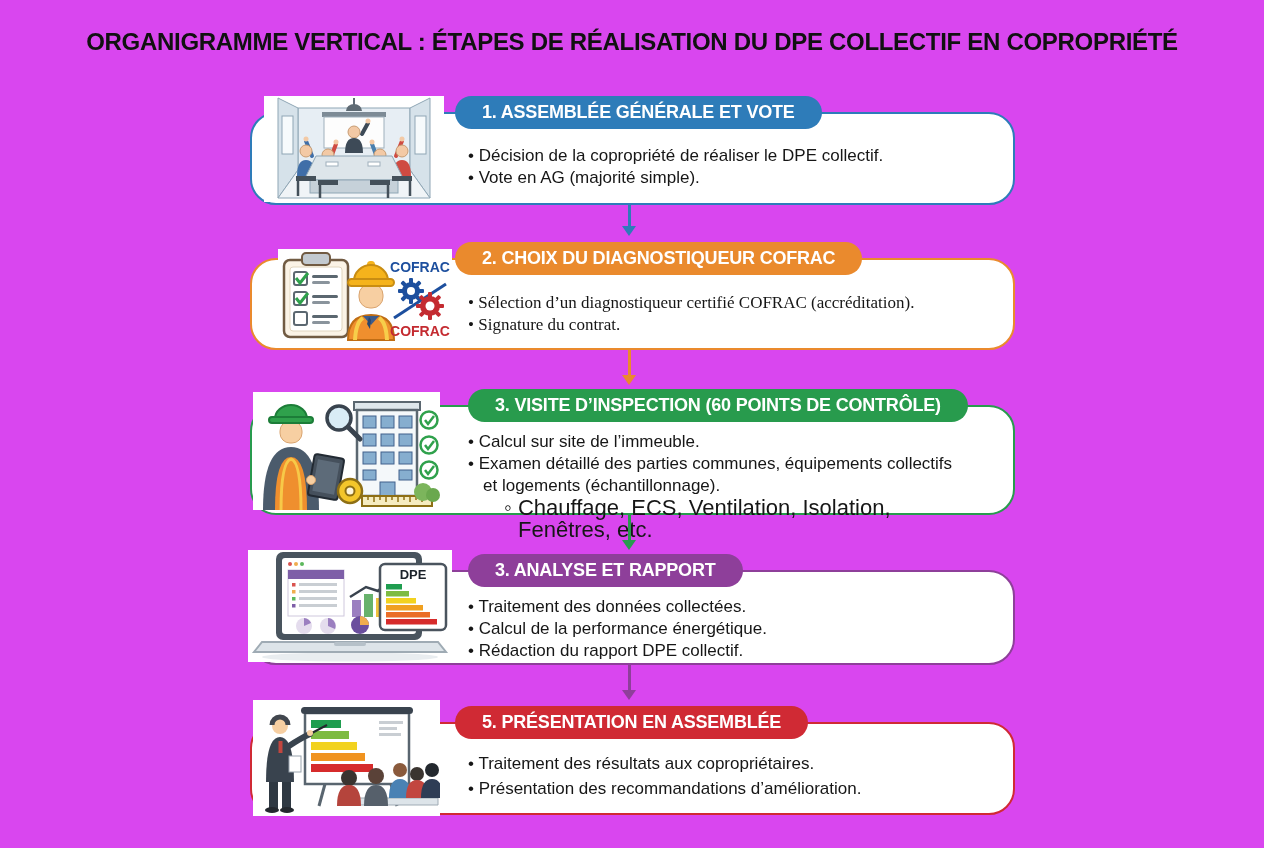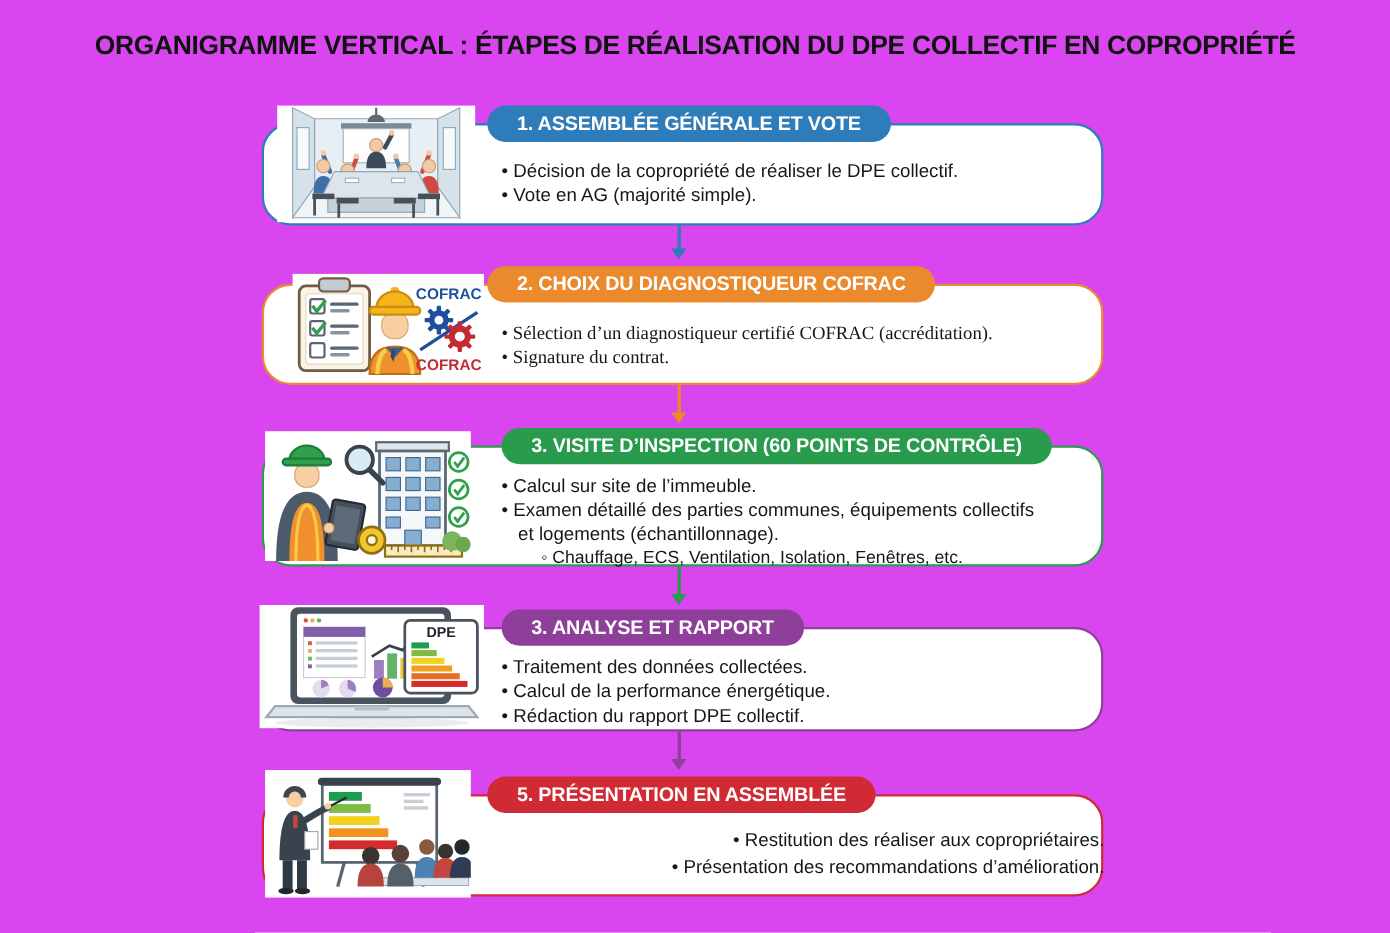--- a/index.html
+++ b/index.html
@@ -4,26 +4,26 @@
 <style>
   html,body{margin:0;padding:0;background:#ffffff;}
   #canvas{
     position:relative;width:1264px;height:848px;background:#d946ef;overflow:hidden;
     font-family:"Liberation Sans",sans-serif;color:#1a1a1a;padding-left:12px;
   }
   .title{
     position:absolute;left:0;top:28px;width:1264px;text-align:center;
     font-size:24px;font-weight:700;letter-spacing:-0.3px;color:#111;white-space:nowrap;
   }
-  .step{position:absolute;left:238px;width:765px;}
+  .step{position:absolute;left:250px;width:765px;}
   .s0{top:112px;height:93px;}
   .s1{top:258px;height:92px;}
   .s2{top:405px;height:110px;}
   .s3{top:570px;height:95px;}
-  .s4{top:722px;height:93px;text-align:right;}
+  .s4{top:722px;height:93px;}
   .box{
     position:absolute;inset:0;border:2.5px solid var(--accent);
     border-radius:26px;background:#fff;box-sizing:border-box;
   }
   .pill{
     position:absolute;top:-16px;height:33px;line-height:33px;border-radius:17px;
     background:var(--accent);color:#fff;font-weight:700;font-size:18px;
     padding:0 27px;white-space:nowrap;letter-spacing:-0.2px;
   }
   .s0 .pill,.s1 .pill,.s4 .pill{left:205px;}
@@ -36,21 +36,21 @@
   .s4 .illus{left:3px;top:-22px;width:187px;height:116px;}
   .illus svg{width:100%;height:100%;display:block;}
   .bullets{position:absolute;left:218px;font-size:17px;line-height:22px;width:548px;color:#161616;}
   .s0 .bullets{top:33px;}
   .s1 .bullets{top:34px;font-family:Liberation Serif, serif;}
   .s2 .bullets{top:26px;width:486px;}
   .s3 .bullets{top:26px;}
   .s4 .bullets{top:29px;line-height:25px;}
   .b{padding-left:15px;text-indent:-15px;}
   .b::before{content:"• ";}
-  .sb{padding-left:50px;text-indent:-14px;font-size:16px;}
+  .sb{padding-left:50px;text-indent:-14px;font-size:22px;}
   .sb::before{content:"◦ ";}
   .arrow{position:absolute;left:378px;width:2.5px;background:var(--accent);}
   .s0 .arrow{top:93px;height:22px;}
   .s1 .arrow{top:92px;height:26px;}
   .s2 .arrow{top:110px;height:26px;}
   .s3 .arrow{top:95px;height:26px;}
   .arrow::after{
     content:"";position:absolute;left:-5.75px;bottom:-9px;width:0;height:0;
     border-left:7px solid transparent;border-right:7px solid transparent;
     border-top:10px solid var(--accent);
@@ -354,17 +354,17 @@
         <circle cx="147" cy="70" r="7" fill="#8a5a3c"></circle>
         <path d="M136,98 q0-19 11,-19 q11,0 11,19 z" fill="#4a82b4"></path>
         <circle cx="164" cy="74" r="7" fill="#3a3430"></circle>
         <path d="M153,98 q0-18 11,-18 q11,0 11,18 z" fill="#c2463f"></path>
         <circle cx="179" cy="70" r="7" fill="#23282e"></circle>
         <path d="M168,98 q0-19 11,-19 q11,0 11,19 z" fill="#2e3d55"></path>
       </svg>
     </div>
     <div class="pill">5. PRÉSENTATION EN ASSEMBLÉE</div>
     <div class="bullets">
-      <div class="b">Restitution des réaliser aux copropriétaires.</div>
+      <div class="b">Traitement des résultats aux copropriétaires.</div>
       <div class="b">Présentation des recommandations d’amélioration.</div>
     </div>
   </div>
 </div>
 
 </body></html>

